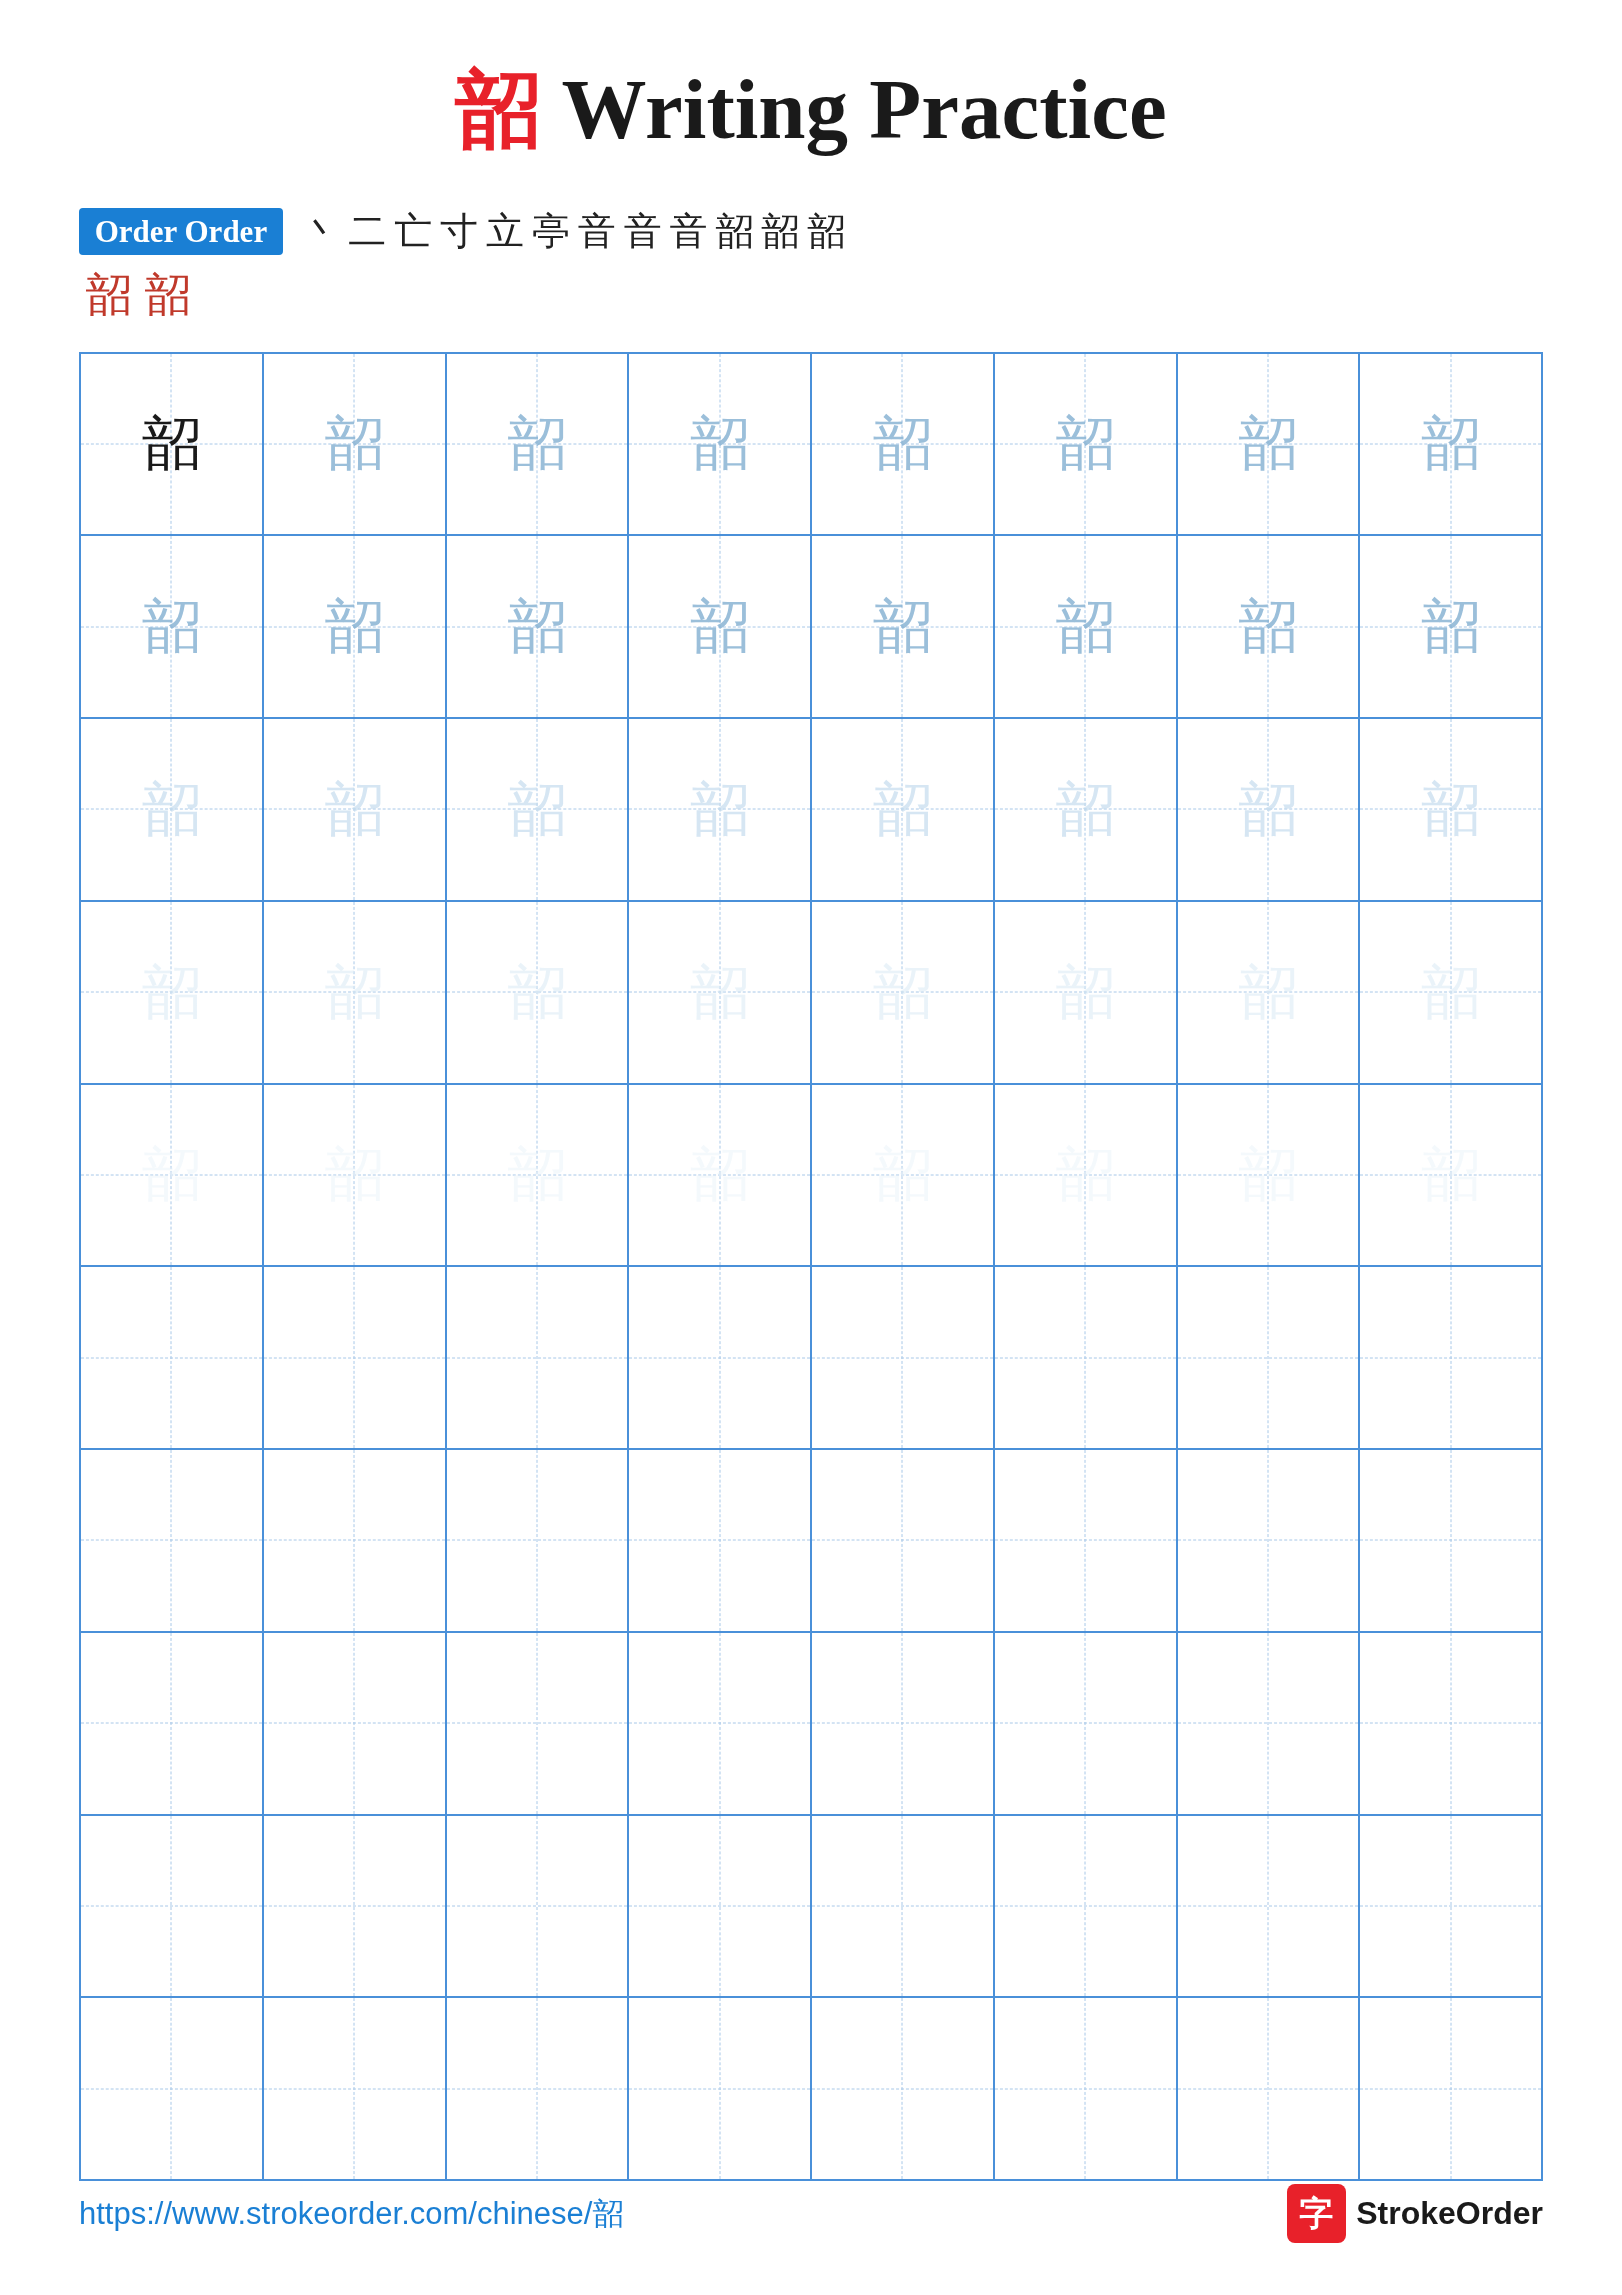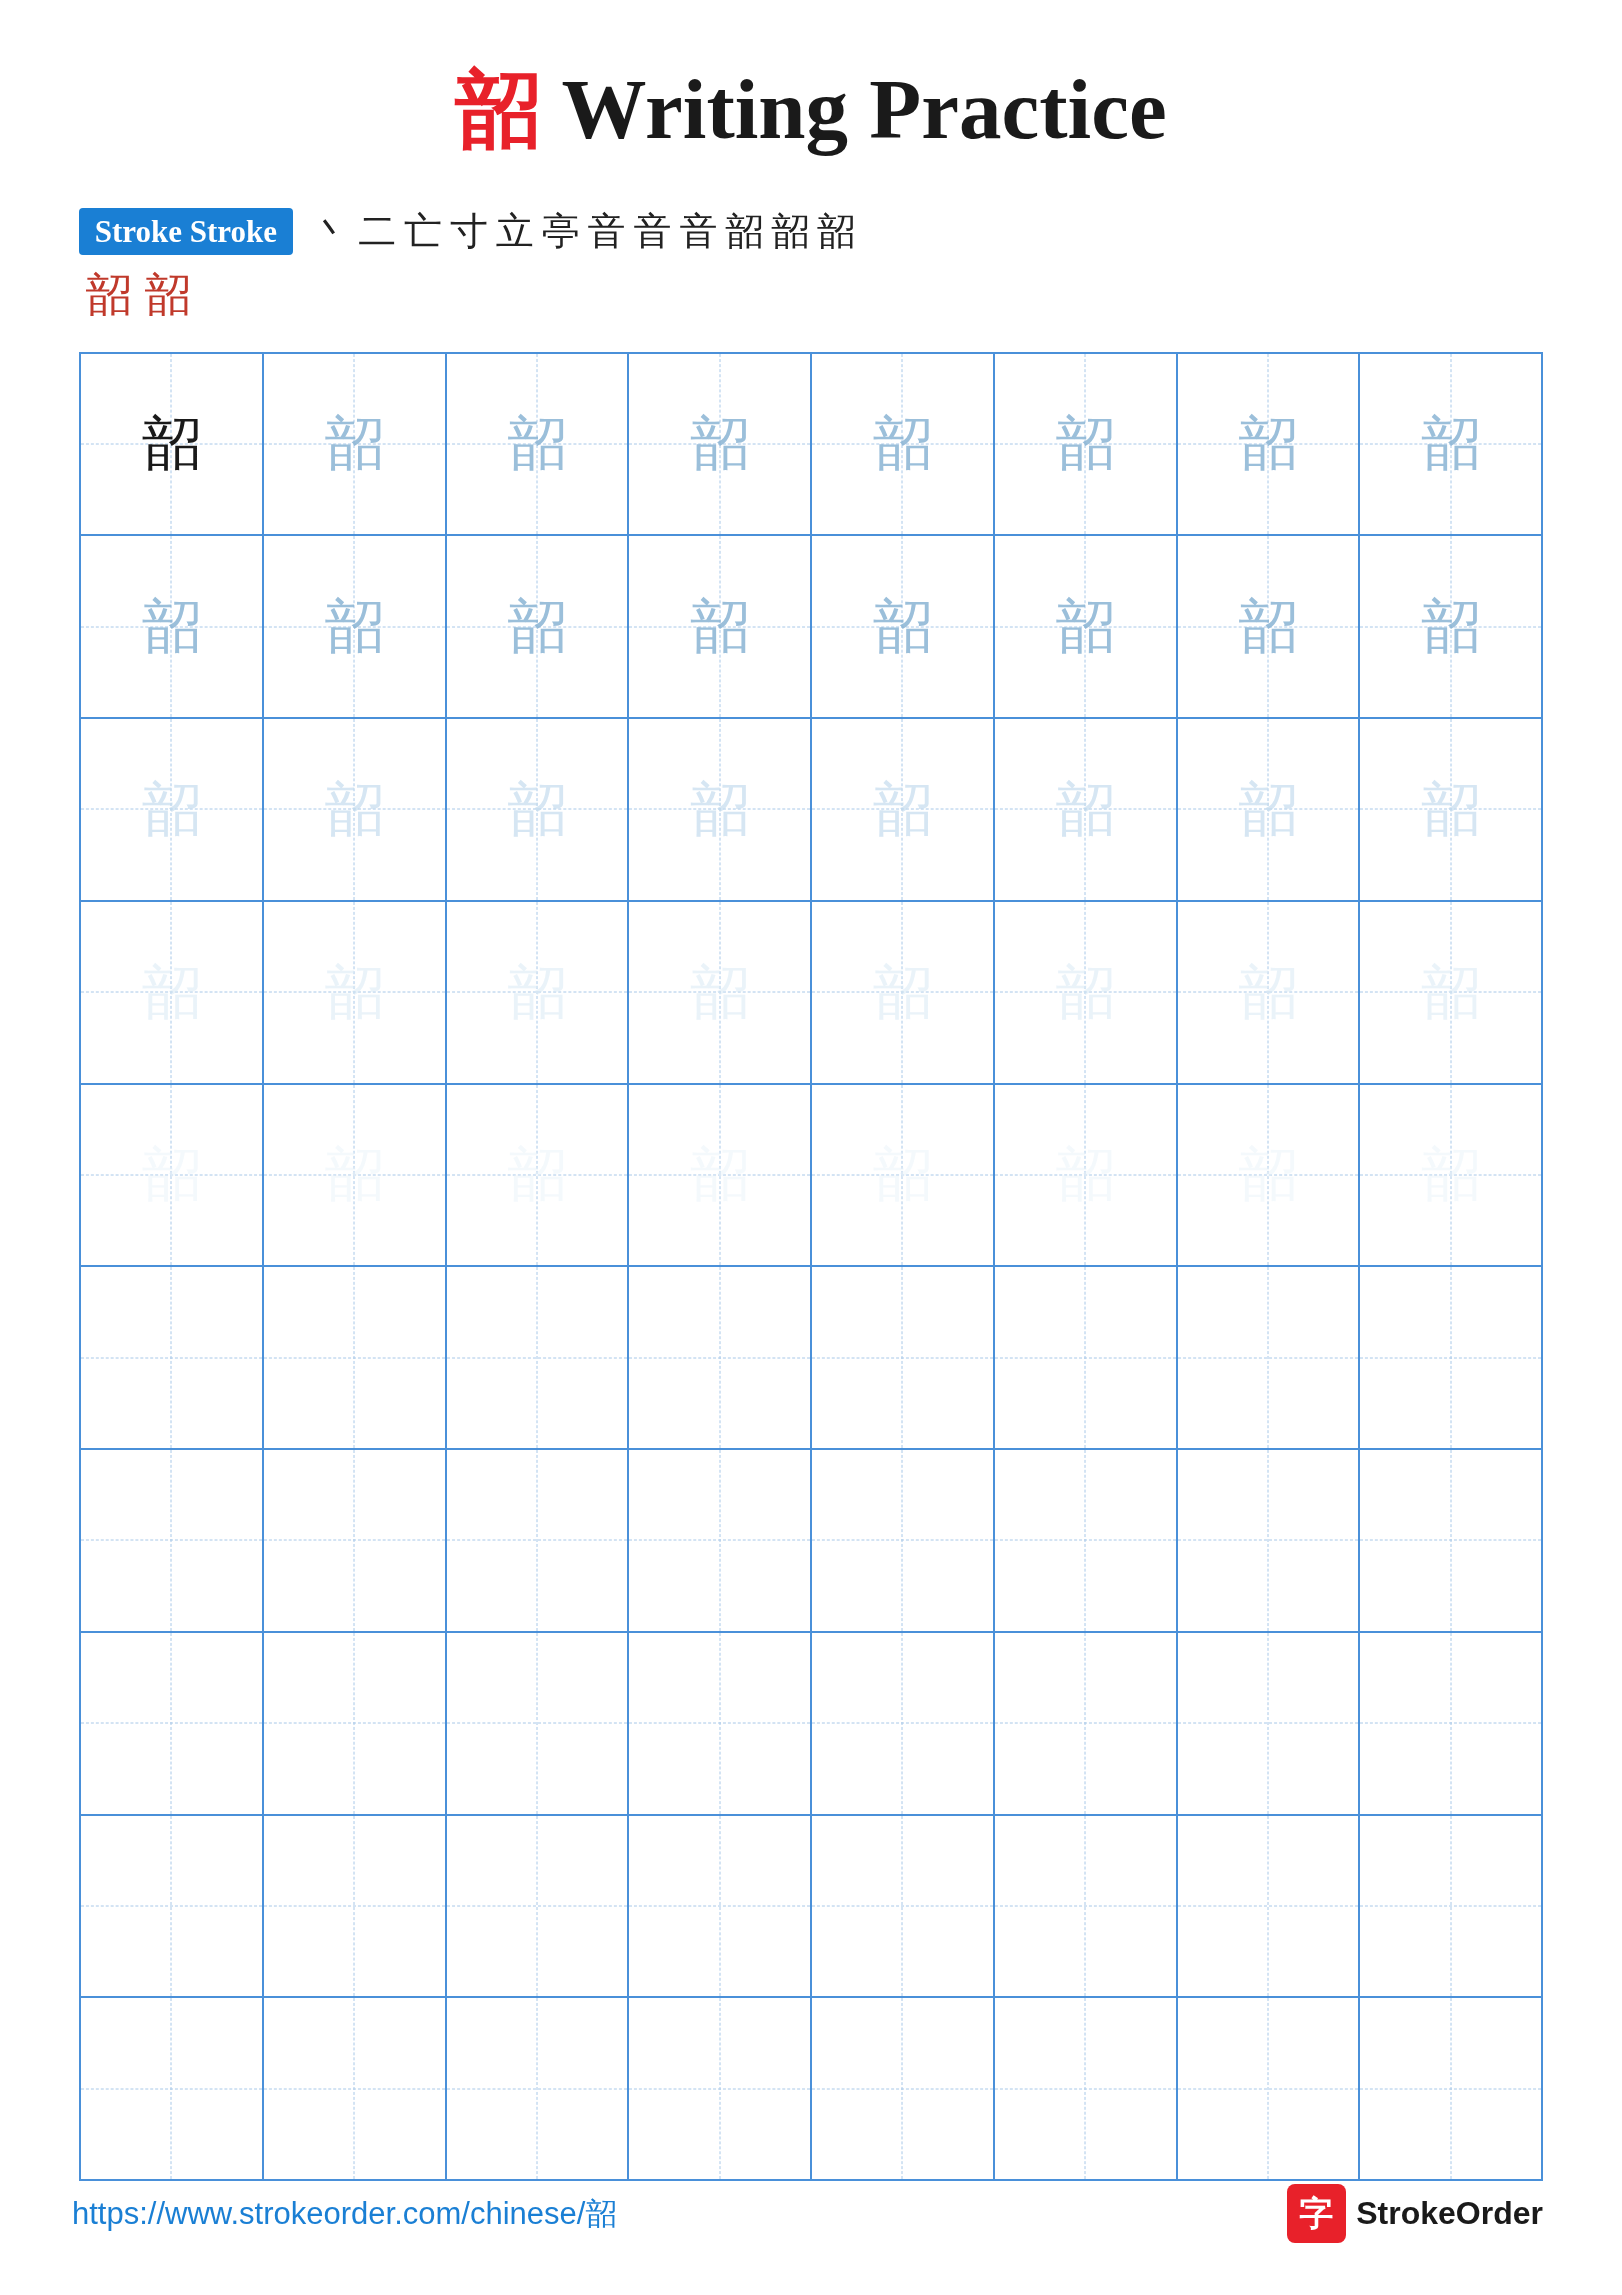--- a/index.html
+++ b/index.html
@@ -157,21 +157,21 @@
     }
 
     
     .empty-cell {
       
     }
 
     .footer {
       position: absolute;
       bottom: 52px;
-      left: 72px;
+      left: 79px;
       right: 79px;
       display: flex;
       align-items: center;
       justify-content: space-between;
     }
 
     .footer-url {
       color: #1a7fd4;
       font-size: 31px;
       font-family: sans-serif;
@@ -206,21 +206,21 @@
 </head>
 <body>
 
 <div class="page">
 
   <h1 class="title">
     <span class="title-char">韶</span><span> Writing Practice</span>
   </h1>
 
   <div class="stroke-order-row">
-    <span class="stroke-order-badge">Stroke Stroke</span>
+    <span class="stroke-order-badge">Order Order</span>
     <div class="stroke-sequence">
       <span>丶</span>
       <span>二</span>
       <span>亡</span>
       <span>寸</span>
       <span>立</span>
       <span>亭</span>
       <span>音</span>
       <span>音</span>
       <span>音</span>

